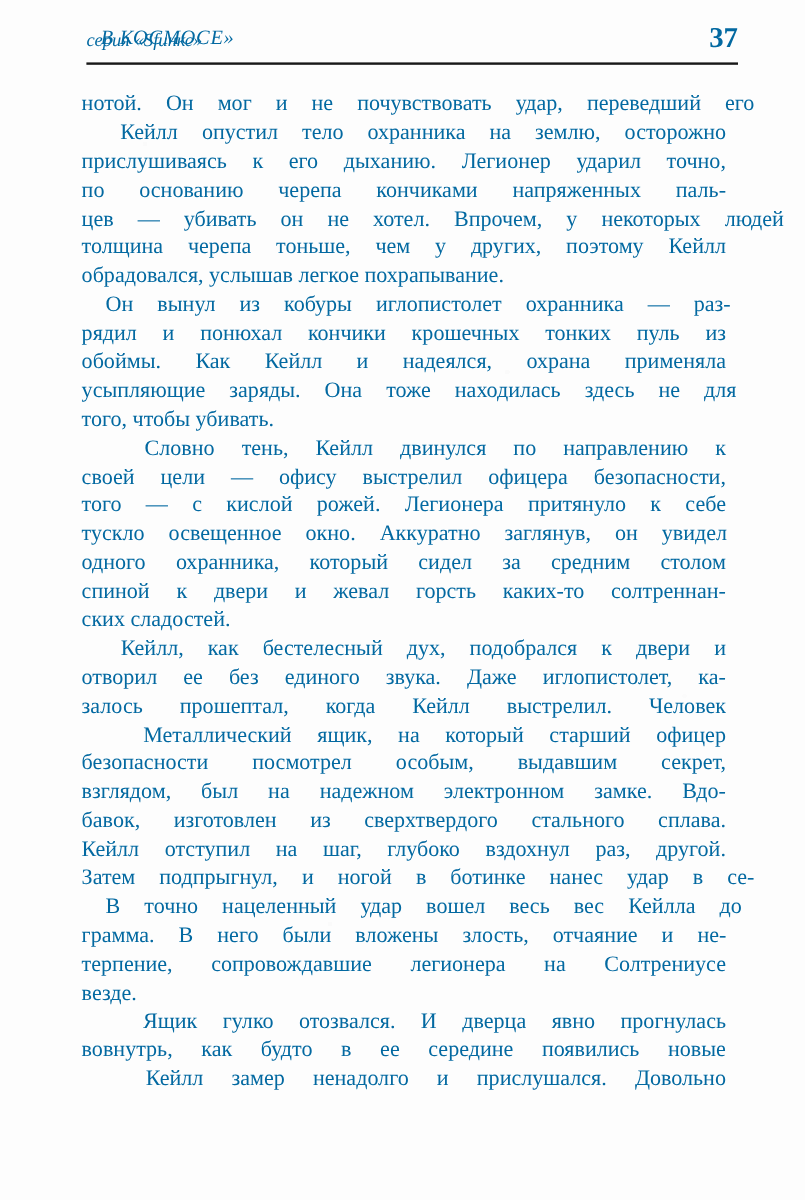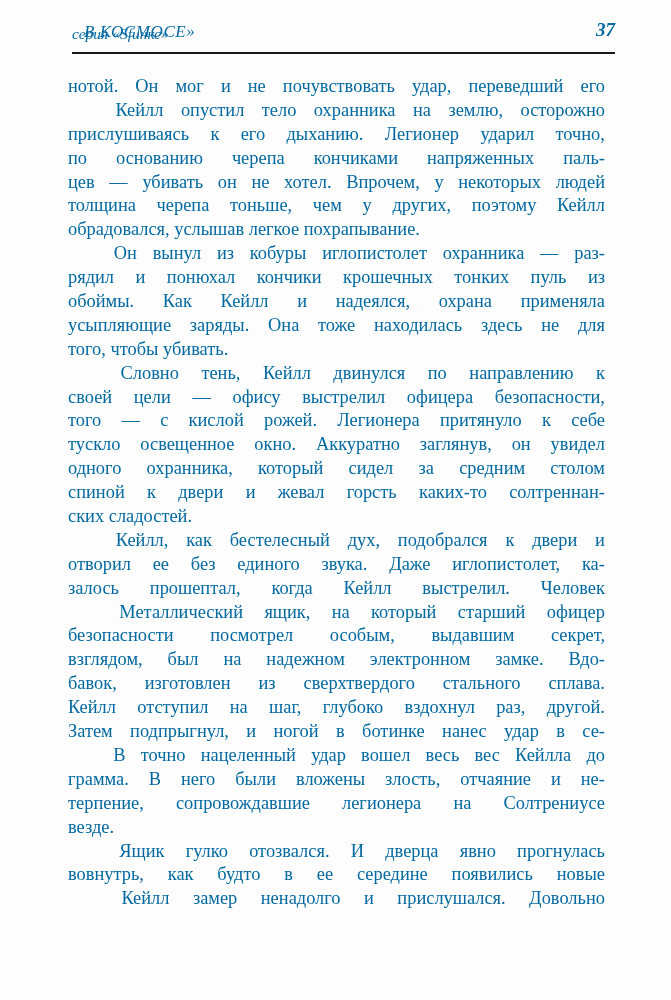--- a/index.html
+++ b/index.html
@@ -53,23 +53,22 @@
     top: 3px;
     text-align: left;
     font-style: italic;
     font-size: 15.5px;
     white-space: nowrap;
   }
   .runhead-right {
     position: absolute;
     right: 0;
     top: -3px;
-    font-style: italic;
     font-weight: bold;
-    font-size: 19px;
+    font-size: 24px;
     white-space: nowrap;
   }
   .rule {
     position: absolute;
     left: 72px;
     right: 56px;
     top: 52px;
     height: 2.2px;
     background: #181818;
   }
@@ -80,20 +79,21 @@
     left: 68px;
     top: 75px;
     width: 537px;
   }
   .ln {
     display: block;
     font-size: 18.4px;
     line-height: 23.9px;
     white-space: pre;
     height: 23.9px;
+    gap: 20px;
   }
   
   .ln.j {
     display: flex;
     justify-content: space-between;
     white-space: normal;
   }
   .ln.j > span { white-space: pre; }
   .indent { display: inline-block; width: 30px; }
 </style>

